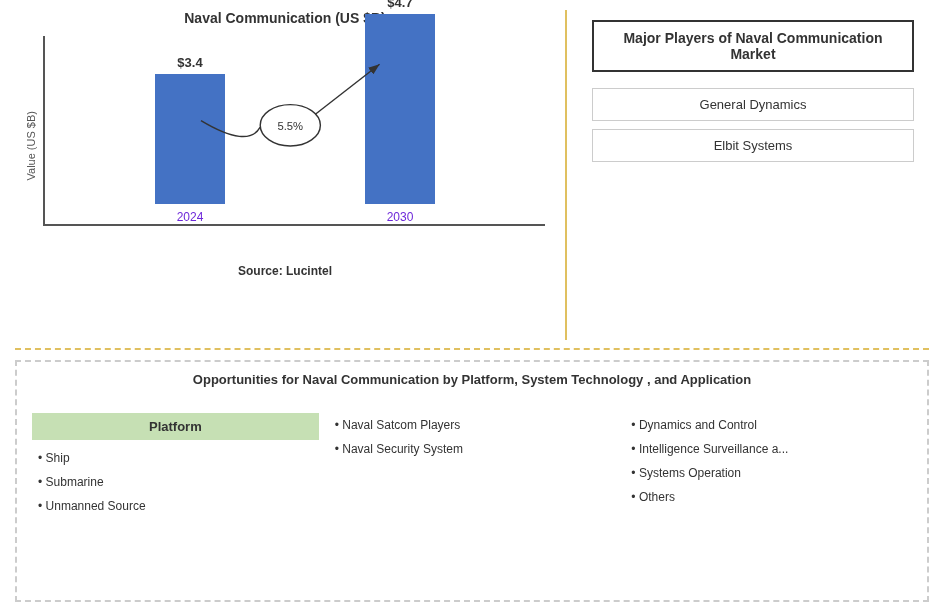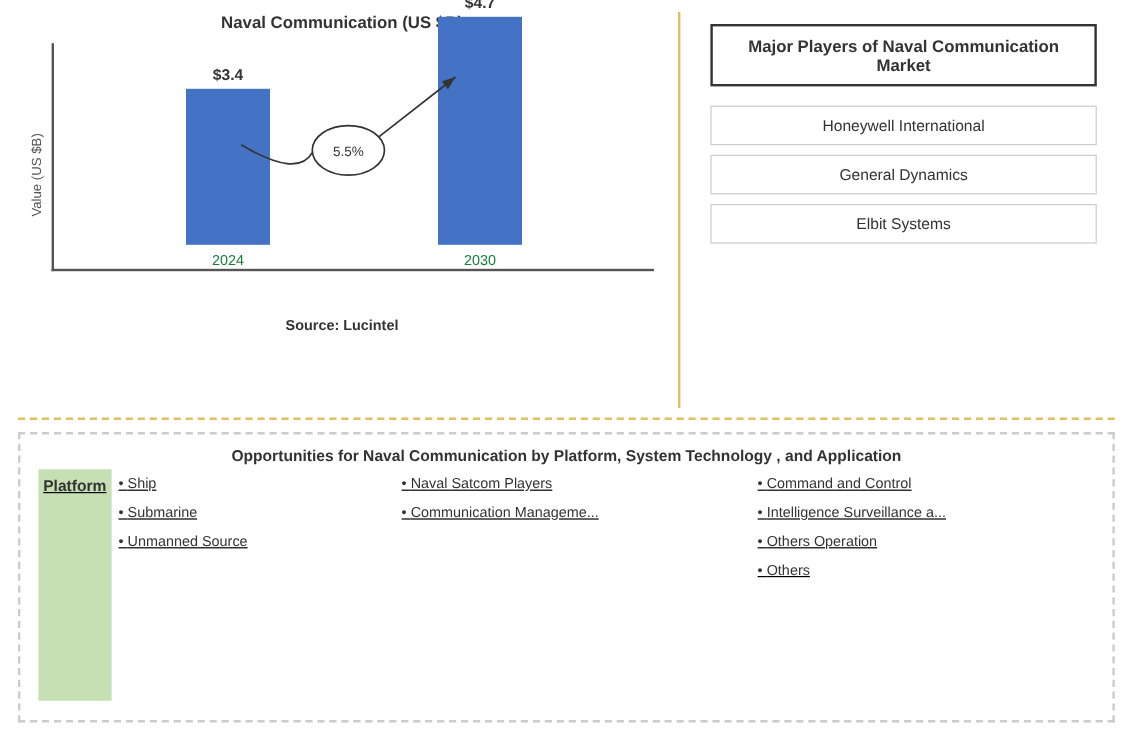--- a/index.html
+++ b/index.html
@@ -87,21 +87,21 @@
       font-weight: bold;
       color: #333;
       margin-bottom: 4px;
     }
     .bar {
       background-color: #4472C4;
       width: 70px;
     }
     .bar-label {
       font-size: 12px;
-      color: #15803d;
+      color: #6d28d9;
       margin-top: 6px;
     }
     
     .annotation-svg {
       position: absolute;
       top: 0;
       left: 0;
       width: 100%;
       height: 100%;
       pointer-events: none;
@@ -154,33 +154,32 @@
       margin-top: 10px;
       padding: 10px 15px;
       display: flex;
       flex-direction: column;
     }
     .bottom-title {
       font-size: 13px;
       font-weight: bold;
       color: #333;
       text-align: center;
-      margin-bottom: 4px;
+      margin-bottom: 26px;
     }
     .bottom-columns {
       display: flex;
       flex-direction: row;
       flex: 1;
       gap: 10px;
     }
     .bottom-col {
       flex: 1;
       display: flex;
-      flex-direction: row;
-      text-decoration: underline;
+      flex-direction: column;
     }
     .col-header {
       background: #c6e0b4;
       font-size: 13px;
       font-weight: bold;
       color: #333;
       text-align: center;
       padding: 6px 4px;
       margin-bottom: 6px;
     }
@@ -240,21 +239,20 @@
           </div>
         </div>
       </div>
       <div class="source-label">Source: Lucintel</div>
     </div>
 
     <div class="vertical-divider"></div>
 
     <div class="players-section">
       <div class="players-title-box">Major Players of Naval Communication Market</div>
-      <div class="player-item">Honeywell International</div>
       <div class="player-item">General Dynamics</div>
       <div class="player-item">Elbit Systems</div>
     </div>
 
   </div>
 
   <div class="bottom-section">
     <div class="bottom-title">Opportunities for Naval Communication by Platform,  System Technology , and Application</div>
     <div class="bottom-columns">
 
@@ -263,28 +261,28 @@
         <div class="col-items">
           <span class="col-item">Ship</span>
           <span class="col-item">Submarine</span>
           <span class="col-item">Unmanned Source</span>
         </div>
       </div>
 
       <div class="bottom-col">
         <div class="col-items">
           <span class="col-item">Naval Satcom Players</span>
-          <span class="col-item">Communication Manageme...</span>
+          <span class="col-item">Naval Security System</span>
         </div>
       </div>
 
       <div class="bottom-col">
         <div class="col-items">
-          <span class="col-item">Command and Control</span>
+          <span class="col-item">Dynamics and Control</span>
           <span class="col-item">Intelligence Surveillance a...</span>
-          <span class="col-item">Others Operation</span>
+          <span class="col-item">Systems Operation</span>
           <span class="col-item">Others</span>
         </div>
       </div>
 
     </div>
   </div>
 </div>
 
 </body></html>

